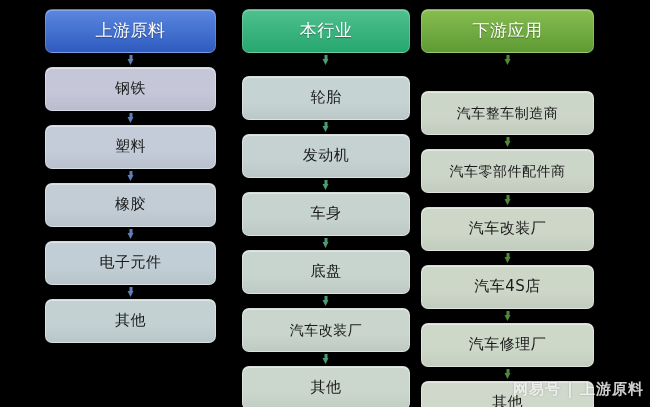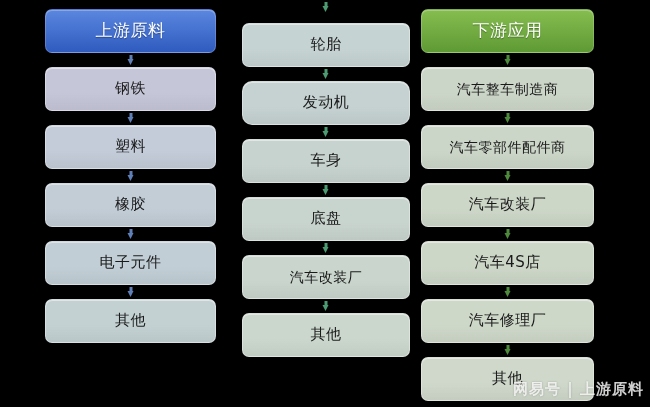--- a/index.html
+++ b/index.html
@@ -141,34 +141,35 @@
       <div class="node body-node" style="background: linear-gradient(rgb(193, 206, 213) 0%, rgb(193, 206, 213) 60%, rgba(0, 0, 0, 0.05) 100%) rgb(193, 206, 213);">电子元件</div>
       <div class="arrow-gap">
         <span class="arrow-mark">
           <span class="stem" style="background: rgb(95, 127, 184);"></span>
           <span class="head" style="border-top: 6px solid rgb(95, 127, 184);"></span>
         </span>
       </div>
       <div class="node body-node" style="background: linear-gradient(rgb(195, 209, 211) 0%, rgb(195, 209, 211) 60%, rgba(0, 0, 0, 0.05) 100%) rgb(195, 209, 211);">其他</div>
     </div>
     <div class="column col-1">
+      <div class="node header-node" style="background: linear-gradient(rgb(78, 192, 142) 0%, rgb(39, 167, 111) 100%); color: rgb(255, 255, 255);">本行业</div>
       <div class="arrow-gap">
         <span class="arrow-mark">
           <span class="stem" style="background: rgb(77, 155, 114);"></span>
           <span class="head" style="border-top: 6px solid rgb(77, 155, 114);"></span>
         </span>
       </div>
       <div class="node body-node" style="background: linear-gradient(rgb(198, 211, 211) 0%, rgb(198, 211, 211) 60%, rgba(0, 0, 0, 0.05) 100%) rgb(198, 211, 211); margin-top: 9px;">轮胎</div>
       <div class="arrow-gap">
         <span class="arrow-mark">
           <span class="stem" style="background: rgb(77, 155, 114);"></span>
           <span class="head" style="border-top: 6px solid rgb(77, 155, 114);"></span>
         </span>
       </div>
-      <div class="node body-node" style="background: linear-gradient(rgb(197, 210, 209) 0%, rgb(197, 210, 209) 60%, rgba(0, 0, 0, 0.05) 100%) rgb(197, 210, 209); border-radius: 10px;">发动机</div>
+      <div class="node body-node" style="background: linear-gradient(rgb(197, 210, 209) 0%, rgb(197, 210, 209) 60%, rgba(0, 0, 0, 0.05) 100%) rgb(197, 210, 209);">发动机</div>
       <div class="arrow-gap">
         <span class="arrow-mark">
           <span class="stem" style="background: rgb(77, 155, 114);"></span>
           <span class="head" style="border-top: 6px solid rgb(77, 155, 114);"></span>
         </span>
       </div>
       <div class="node body-node" style="background: linear-gradient(rgb(199, 211, 207) 0%, rgb(199, 211, 207) 60%, rgba(0, 0, 0, 0.05) 100%) rgb(199, 211, 207);">车身</div>
       <div class="arrow-gap">
         <span class="arrow-mark">
           <span class="stem" style="background: rgb(77, 155, 114);"></span>
@@ -192,21 +193,21 @@
       <div class="node body-node" style="background: linear-gradient(rgb(203, 215, 205) 0%, rgb(203, 215, 205) 60%, rgba(0, 0, 0, 0.05) 100%) rgb(203, 215, 205);">其他</div>
     </div>
     <div class="column col-2">
       <div class="node header-node" style="background: linear-gradient(rgb(134, 189, 79) 0%, rgb(94, 154, 52) 100%); color: rgb(255, 255, 255);">下游应用</div>
       <div class="arrow-gap">
         <span class="arrow-mark">
           <span class="stem" style="background: rgb(78, 138, 60);"></span>
           <span class="head" style="border-top: 6px solid rgb(78, 138, 60);"></span>
         </span>
       </div>
-      <div class="node body-node small" style="background: linear-gradient(rgb(204, 214, 200) 0%, rgb(204, 214, 200) 60%, rgba(0, 0, 0, 0.05) 100%) rgb(204, 214, 200);">汽车整车制造商</div>
+      <div class="node body-node small" style="background: linear-gradient(rgb(204, 214, 200) 0%, rgb(204, 214, 200) 60%, rgba(0, 0, 0, 0.05) 100%) rgb(204, 214, 200); margin-top: 24px;">汽车整车制造商</div>
       <div class="arrow-gap">
         <span class="arrow-mark">
           <span class="stem" style="background: rgb(78, 138, 60);"></span>
           <span class="head" style="border-top: 6px solid rgb(78, 138, 60);"></span>
         </span>
       </div>
       <div class="node body-node small" style="background: linear-gradient(rgb(204, 214, 200) 0%, rgb(204, 214, 200) 60%, rgba(0, 0, 0, 0.05) 100%) rgb(204, 214, 200);">汽车零部件配件商</div>
       <div class="arrow-gap">
         <span class="arrow-mark">
           <span class="stem" style="background: rgb(78, 138, 60);"></span>

